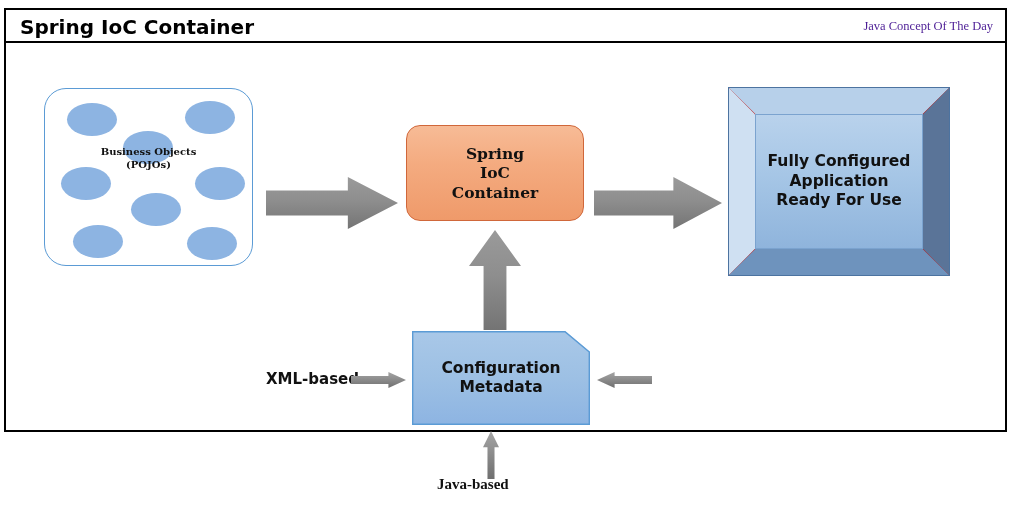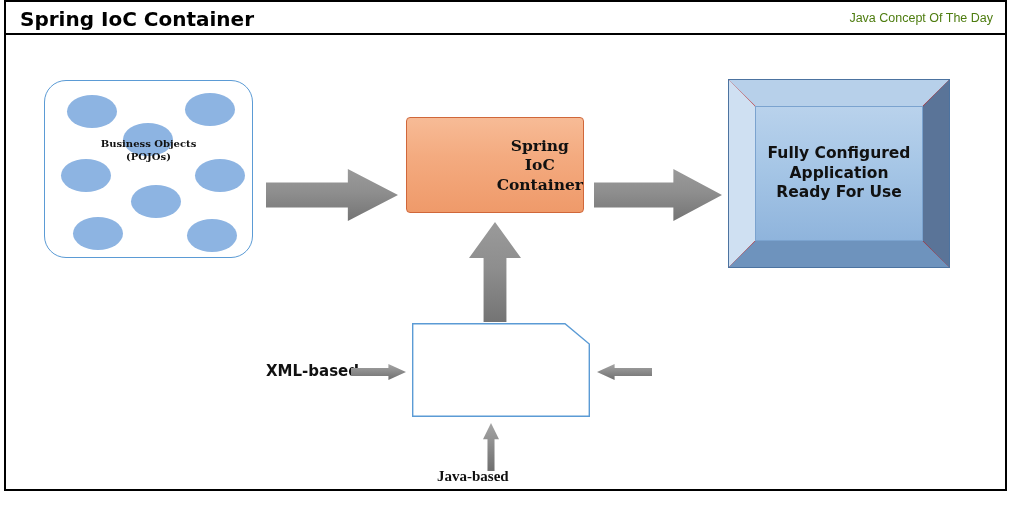--- a/index.html
+++ b/index.html
@@ -13,23 +13,23 @@
     width: 1015px;
     height: 507px;
     background: #ffffff;
     overflow: hidden;
   }
 
   
   .frame {
     position: absolute;
     left: 4px;
-    top: 0;
+    top: 8px;
     width: 1003px;
-    height: 491px;
+    height: 424px;
     border: 2px solid #000000;
     box-sizing: border-box;
     background: #ffffff;
   }
   .header-band {
     position: absolute;
     left: 0;
     top: 0;
     right: 0;
     height: 33px;
@@ -45,22 +45,22 @@
     font-weight: bold;
     color: #000000;
     letter-spacing: 0px;
     font-family: "DejaVu Sans", sans-serif;
   }
   .header-brand {
     position: absolute;
     right: 12px;
     top: 9px;
     font-size: 12.5px;
-    color: #4d7c0f;
-    font-family: Liberation Sans, sans-serif;
+    color: #4c1d95;
+    font-family: Liberation Serif, serif;
     white-space: nowrap;
   }
 
   
   .canvas {
     position: absolute;
     left: 0;
     top: 33px;
     right: 0;
     bottom: 0;
@@ -110,27 +110,27 @@
     clip-path: polygon(50% 0%, 100% 36%, 72% 36%, 72% 100%, 28% 100%, 28% 36%, 0% 36%);
   }
 
   
   .ioc-box {
     position: absolute;
     left: 400px;
     top: 82px;
     width: 178px;
     height: 96px;
-    border-radius: 4px;
+    border-radius: 14px;
     border: 1px solid #d0673a;
     box-sizing: border-box;
     background: linear-gradient(to bottom, #f7bb96 0%, #f4ab80 40%, #ef9a6a 100%);
     display: flex;
     align-items: center;
-    justify-content: flex-end;
+    justify-content: center;
   }
   .ioc-label {
     text-align: center;
     font-size: 15.5px;
     font-weight: bold;
     color: #111111;
     line-height: 1.25;
     font-family: "DejaVu Serif", serif;
     white-space: pre-line;
   }
@@ -293,20 +293,24 @@
         </div>
         <div class="app-inner">
           <div class="app-label">Fully Configured
 Application
 Ready For Use</div>
         </div>
       </div>
 
       <div class="block-arrow up" style="left:463px; top:187px; width:52px; height:100px;"></div>
 
+      <div class="meta-box">
+        <div class="meta-label">Configuration
+Metadata</div>
+      </div>
       <svg class="meta-border" viewBox="0 0 178 94" preserveAspectRatio="none">
         <polygon points="0.7,0.7 153,0.7 177.3,21 177.3,93.3 0.7,93.3" fill="none" stroke="#5b9bd5" stroke-width="1.4"></polygon>
       </svg>
 
       <div class="side-label" style="left:260px; top:327px;">XML-based</div>
       <div class="thin-arrow right" style="left:345px; top:329px; width:55px; height:16px;"></div>
 
       <div class="thin-arrow left" style="left:591px; top:329px; width:55px; height:16px;"></div>
 
       <div class="thin-arrow up" style="left:477px; top:388px; width:16px; height:48px;"></div>

